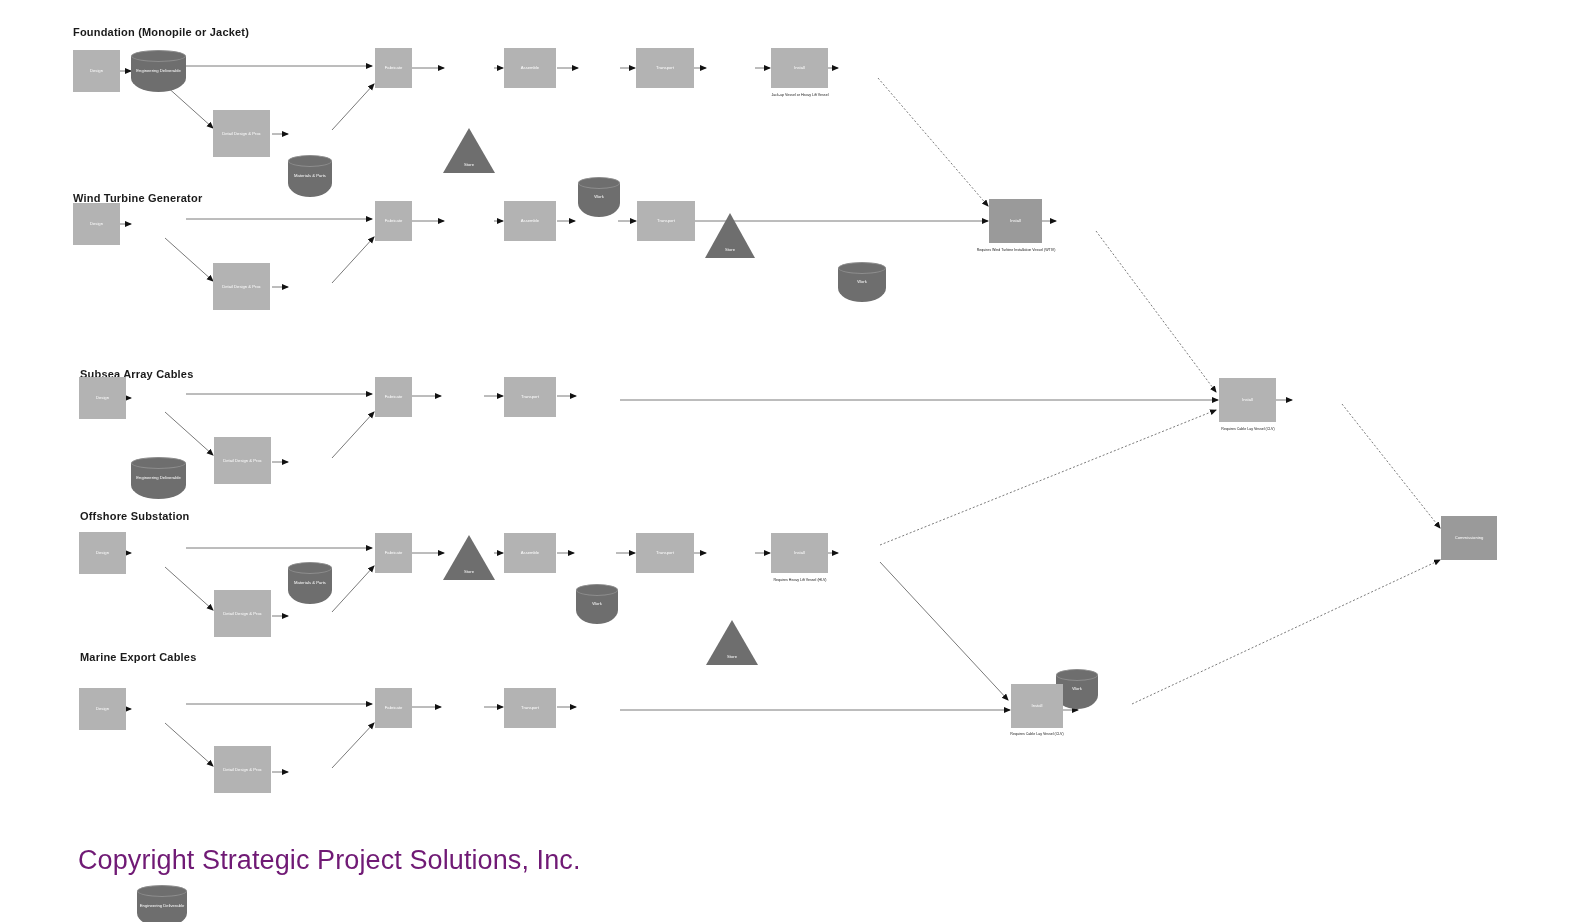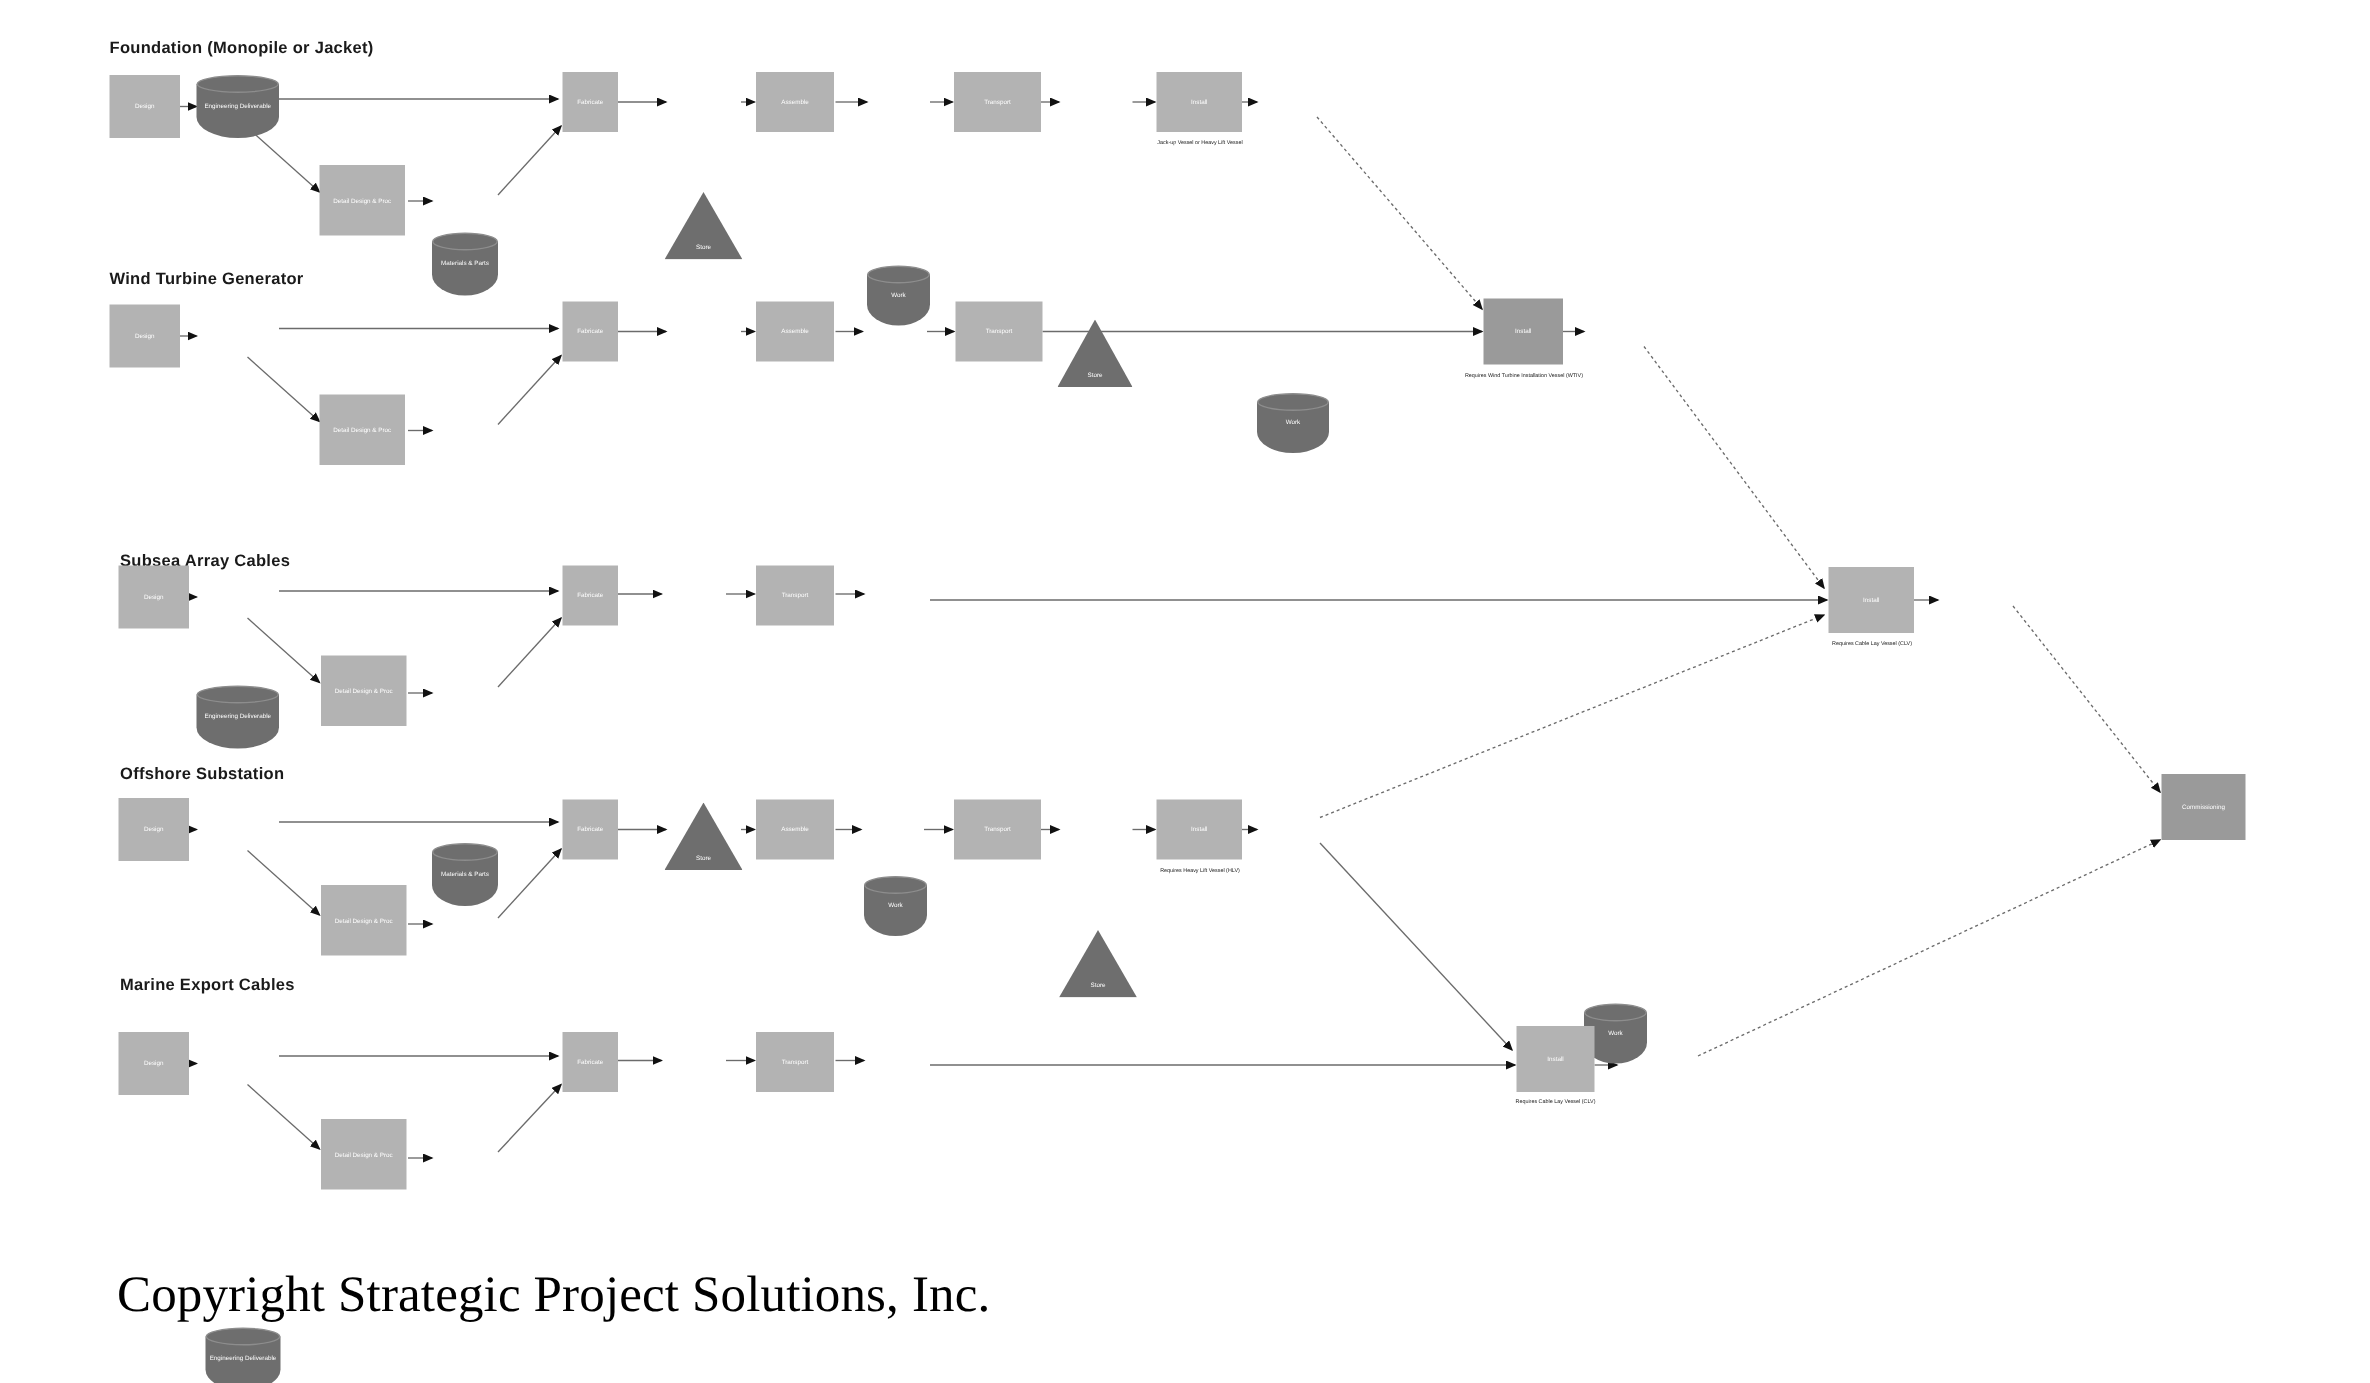--- a/index.html
+++ b/index.html
@@ -75,25 +75,24 @@
     text-align:center;
     font-size:3.6px;
     line-height:1.3;
     color:#1a1a1a;
     white-space:pre-line;
   }
 
   .copyright{
     position:absolute;
     left:78px;top:845px;
-    font-size:34px;
-    color:#000000;
+    font-size:27px;
+    color:#701a75;
     letter-spacing:.1px;
     white-space:nowrap;
-    font-family:Liberation Serif, serif;
   }
 </style>
 </head>
 <body>
 
 <div id="canvas">
 
   <svg id="edges" viewBox="0 0 1580 922">
     <defs>
       <marker id="ah" markerWidth="7" markerHeight="7" refX="6" refY="3" orient="auto" markerUnits="userSpaceOnUse">
@@ -165,21 +164,21 @@
       <path d="M620,710 L1010,710"></path>
       <path d="M1063,710 L1078,710"></path>
 
       <path d="M1276,400 L1292,400"></path>
       <path d="M1342,404 L1440,528" stroke-dasharray="2,2"></path>
       <path d="M1132,704 L1440,560" stroke-dasharray="2,2"></path>
     </g>
   </svg>
 
   <div class="lane-title" style="left:73px;top:26px;">Foundation (Monopile or Jacket)</div>
-  <div class="lane-title" style="left:73px;top:180px;">Wind Turbine Generator</div>
+  <div class="lane-title" style="left:73px;top:192px;">Wind Turbine Generator</div>
   <div class="lane-title" style="left:80px;top:368px;">Subsea Array Cables</div>
   <div class="lane-title" style="left:80px;top:510px;">Offshore Substation</div>
   <div class="lane-title" style="left:80px;top:651px;">Marine Export Cables</div>
 
   <div class="node n-box light" style="left:73px;top:50px;width:47px;height:42px;">
       <span>Design</span>
     </div>
   <div class="node n-cyl" style="left:131px;top:50px;width:55px;height:42px;">
       <div class="body"></div>
       <div class="top"></div>

